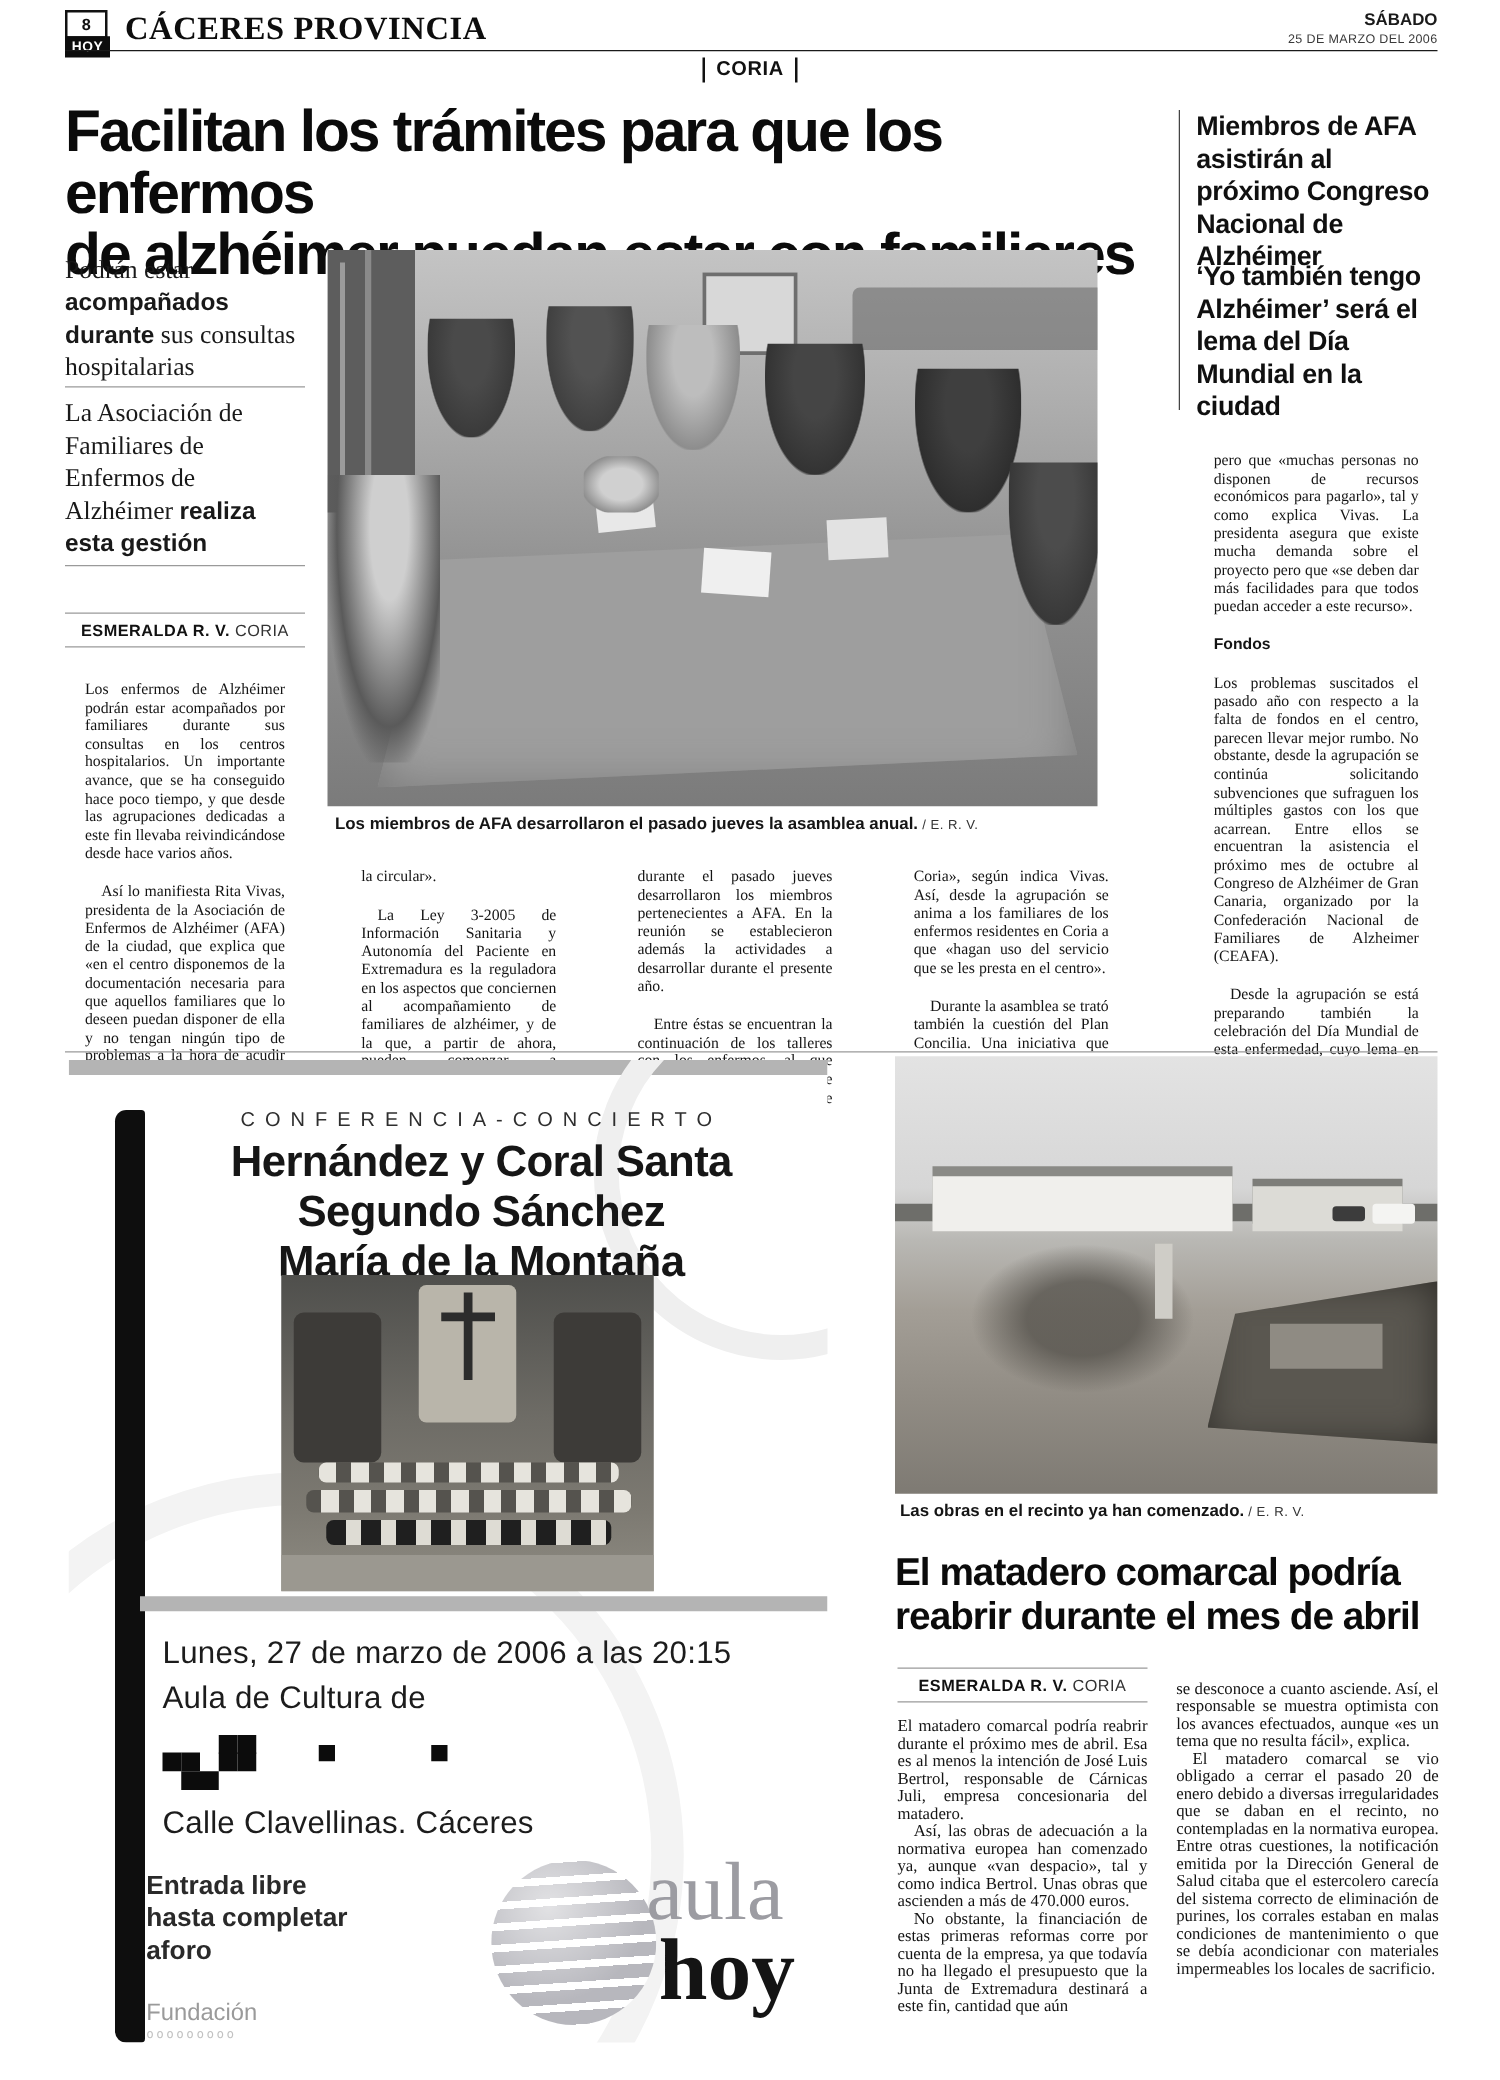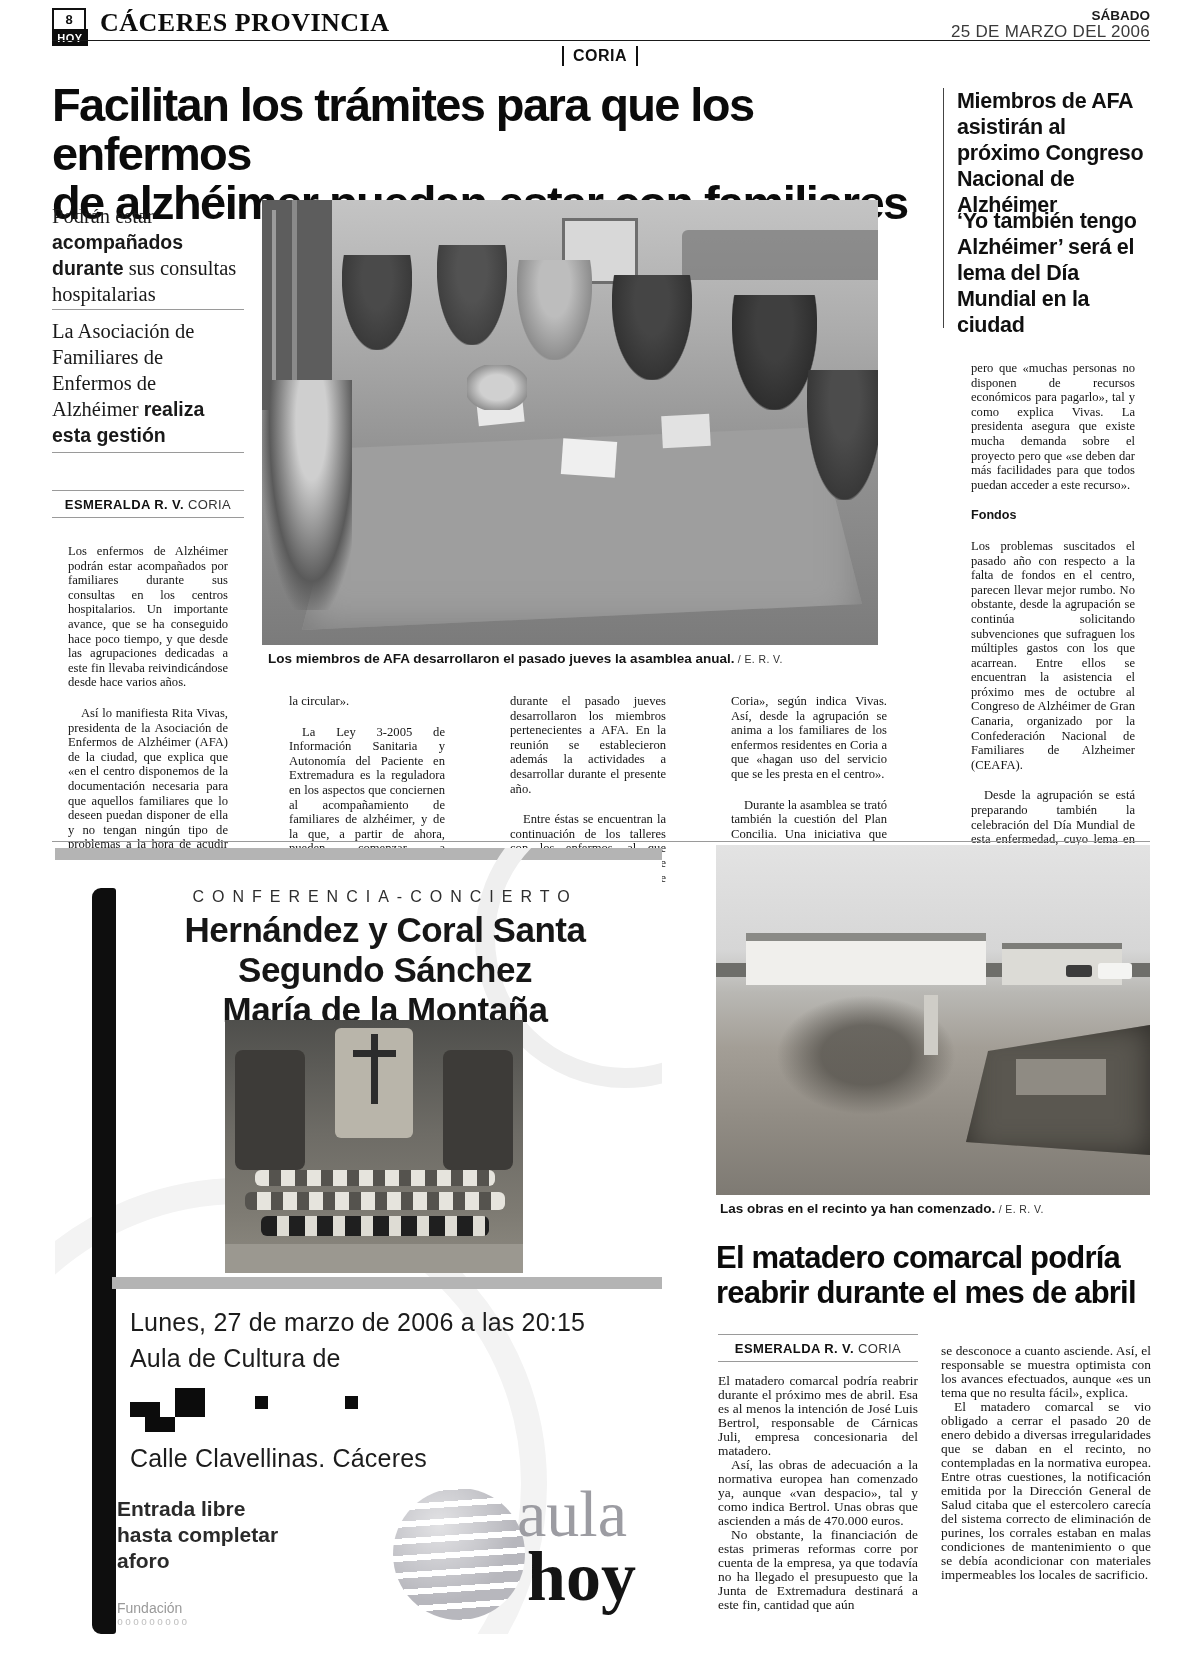--- a/index.html
+++ b/index.html
@@ -7,21 +7,21 @@
         font-family:"Liberation Sans","DejaVu Sans",sans-serif;color:#111;}
   .abs{position:absolute;}
   .sans{font-family:"Liberation Sans","DejaVu Sans",sans-serif;}
   .rule{background:#1a1a1a;height:1px;}
   .grayrule{background:#9a9a9a;height:1px;}
   .vrule{background:#444;width:1px;}
   
   .masthead-title{font-family:"Liberation Serif","DejaVu Serif",serif;font-weight:700;
         font-size:26px;letter-spacing:.5px;color:#0d0d0d;}
   .dateline{font-size:13.5px;font-weight:700;text-align:right;line-height:16px;color:#1a1a1a;}
-  .dateline .sub{font-weight:400;color:#3a3a3a;font-size:17px;letter-spacing:.3px;}
+  .dateline .sub{font-weight:400;color:#3a3a3a;font-size:10px;letter-spacing:.3px;}
   .coria{font-weight:700;font-size:16px;letter-spacing:.5px;color:#111;}
   
   .hl-main{font-weight:700;font-size:47px;line-height:49px;letter-spacing:-1.6px;color:#0b0b0b;}
   .hl-side{font-weight:700;font-size:21.5px;line-height:26px;letter-spacing:-.3px;color:#101010;}
   .hl-2{font-weight:700;font-size:31px;line-height:35px;letter-spacing:-.8px;color:#0b0b0b;}
   
   .deck{font-family:"Liberation Serif","DejaVu Serif",serif;font-size:20.5px;line-height:26px;color:#191919;}
   .deck b{font-family:"Liberation Sans","DejaVu Sans",sans-serif;font-weight:700;font-size:19.5px;}
   
   .byline{font-size:13px;font-weight:700;letter-spacing:.4px;text-align:center;color:#111;}
@@ -35,21 +35,21 @@
   .subhead{font-weight:700;font-size:16px;color:#0d0d0d;}
   .caption{font-size:13.5px;font-weight:700;color:#151515;}
   .caption .credit{font-weight:400;font-size:10.5px;letter-spacing:.4px;color:#333;}
   
   .photo{overflow:hidden;}
   
   .ad-kicker{font-size:16px;letter-spacing:8px;color:#2e2e2e;text-align:center;}
   .ad-title{font-weight:700;font-size:35px;line-height:40px;letter-spacing:-.5px;color:#161616;text-align:center;}
   .ad-line{font-size:25px;color:#1c1c1c;letter-spacing:.2px;}
   .ad-note{font-weight:700;font-size:21px;line-height:26px;color:#2a2a2a;}
-  .fundacion{font-size:14px;color:#9a9a9a;}
+  .fundacion{font-size:19px;color:#9a9a9a;}
   .dotrow{font-family:"DejaVu Sans Mono","Liberation Mono",monospace;font-size:10px;
         letter-spacing:2px;color:#c2c2c2;line-height:11px;}
   .aula-word{font-family:"Liberation Serif","DejaVu Serif",serif;font-size:66px;color:#9c9ca2;line-height:60px;}
   .hoy-word{font-family:"Liberation Serif","DejaVu Serif",serif;font-weight:700;font-size:70px;color:#141414;line-height:64px;}
 </style>
 </head>
 <body>
 
 <div id="page">
 

